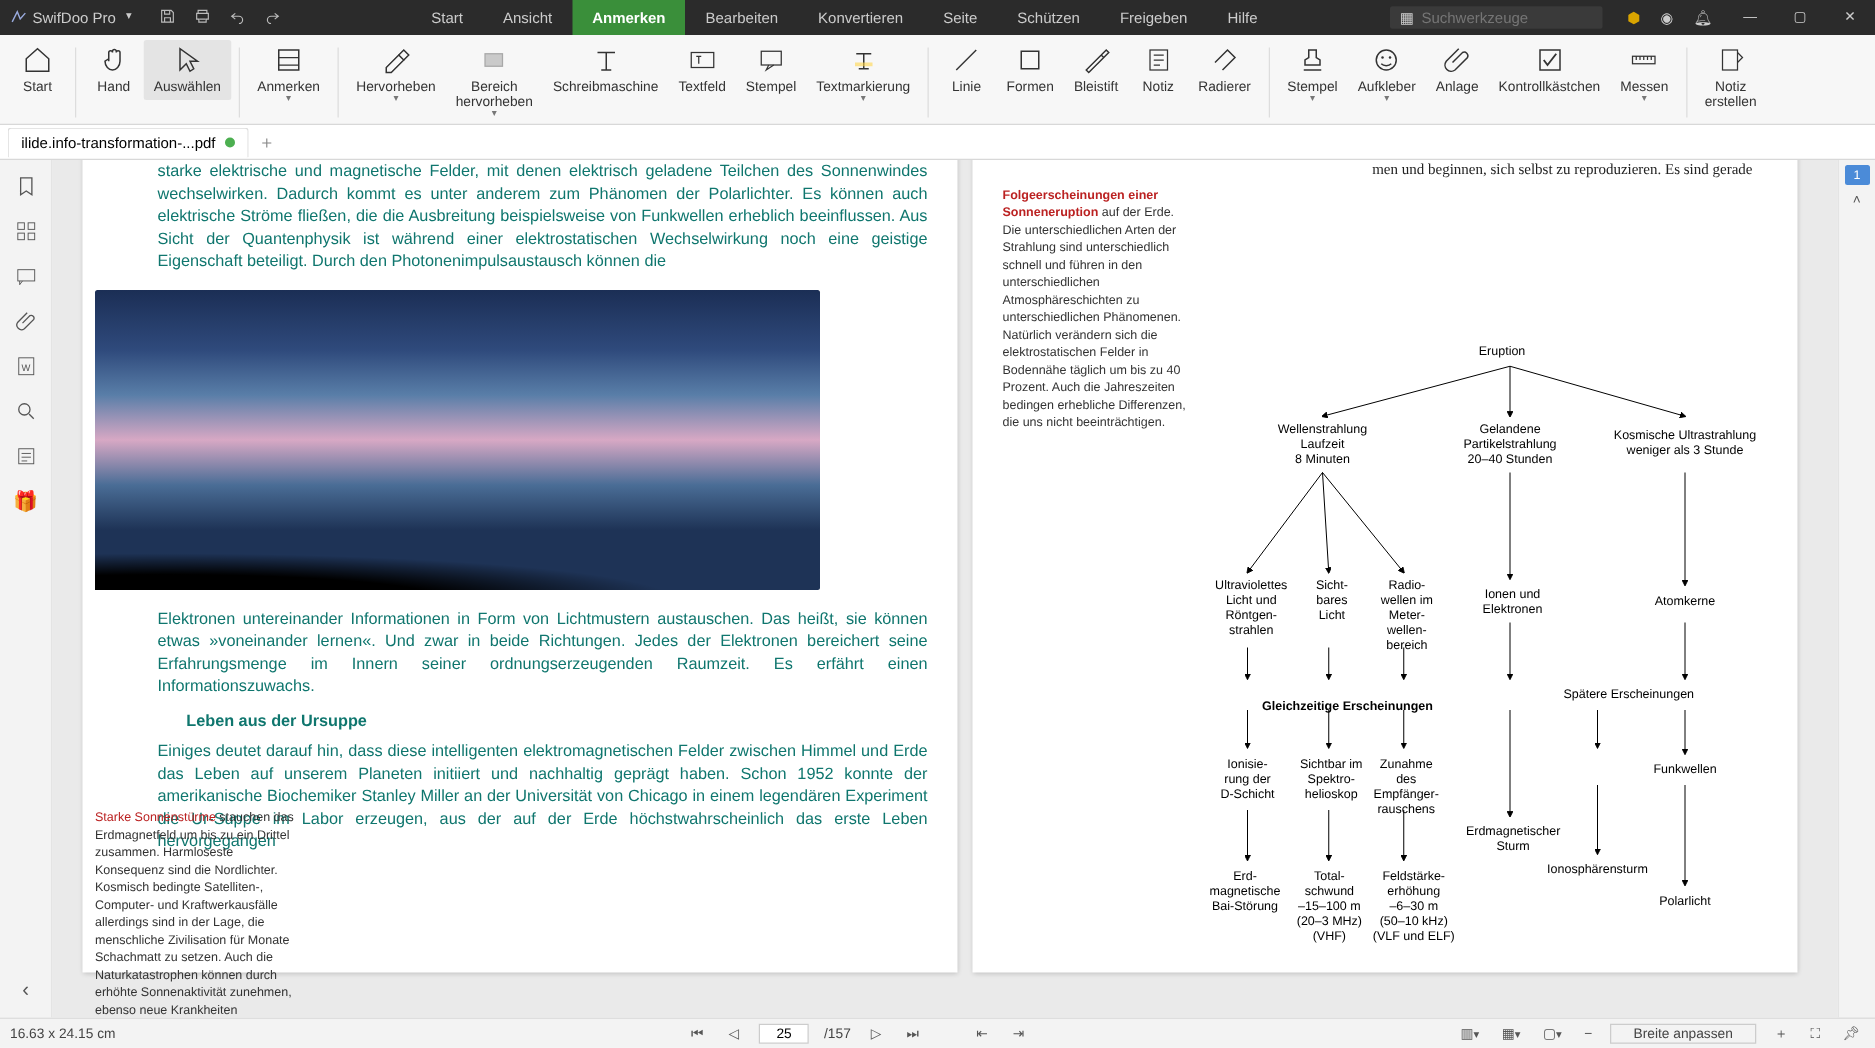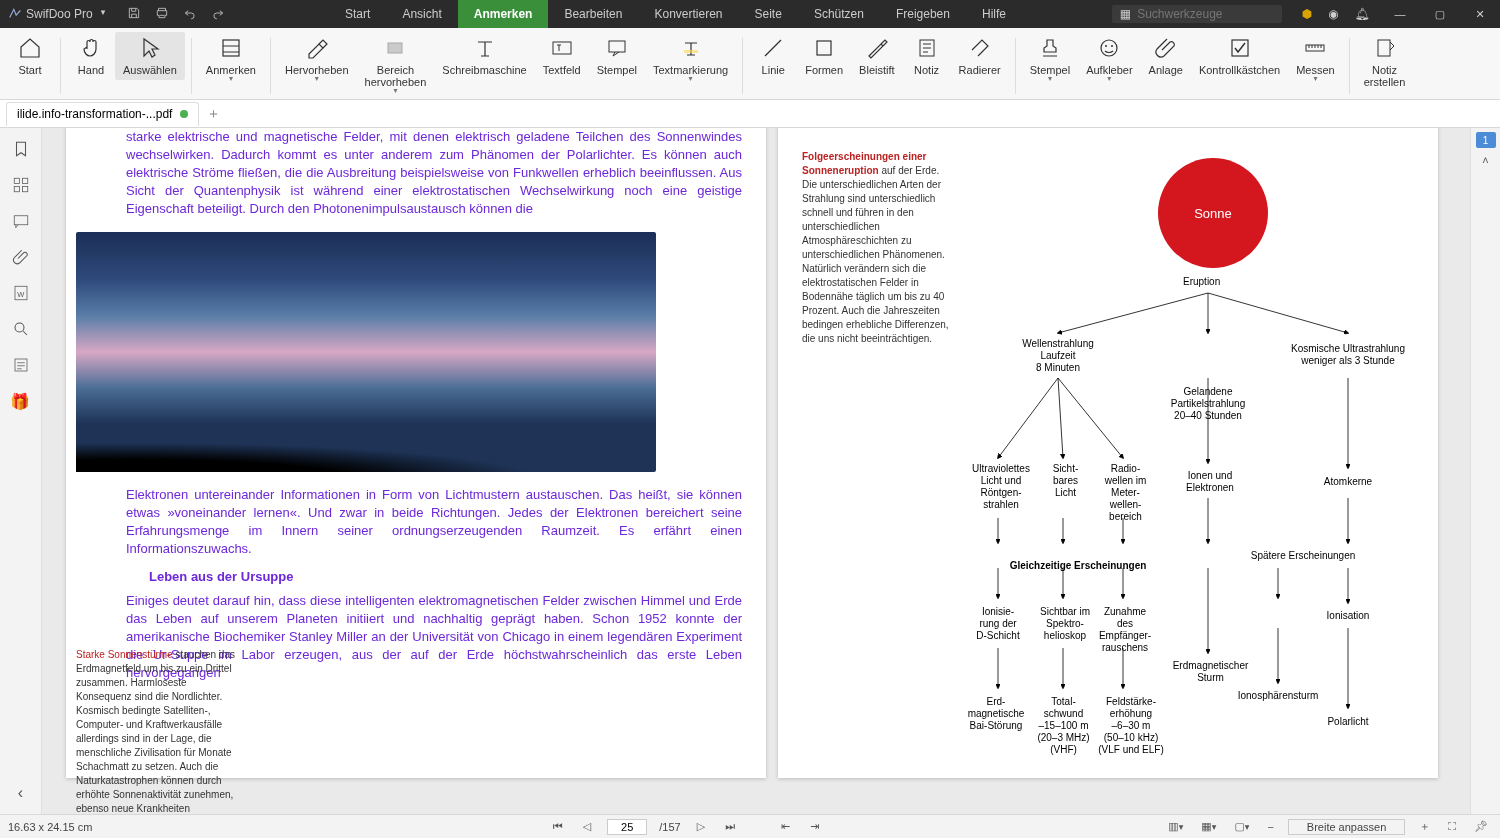--- a/index.html
+++ b/index.html
@@ -40,21 +40,21 @@
 .sidebar .sitem { width: 22px; height: 22px; display: flex; align-items: center; justify-content: center; cursor: pointer; color: #555; }
 .sidebar .collapse { position: absolute; bottom: 10px; }
 
 .viewer { flex: 1; background: #eaeaea; position: relative; overflow: hidden; }
 .pages { position: absolute; inset: 0; display: flex; }
 
 .page { background: #fff; box-shadow: 0 1px 4px rgba(0,0,0,0.2); }
 .page-left { width: 700px; height: 660px; margin: -10px 12px 0 24px; padding: 10px 24px 12px 60px; position: relative; }
 .page-right { width: 660px; height: 660px; margin: -10px 0 0 0; padding: 10px 16px 12px 24px; position: relative; }
 
-.body-text { font-size: 13px; line-height: 18px; color: #6d28d9; font-family: Georgia, serif; }
+.body-text { font-size: 13px; line-height: 18px; color: #0f766e; font-family: Georgia, serif; }
 .body-text p { margin-bottom: 6px; text-align: justify; }
 .aurora-img { width: 580px; height: 240px; margin: 14px 0 14px -50px; background: linear-gradient(180deg,#1b2e55 0%,#2f4a7c 20%,#597ea8 35%,#d7a8c4 50%,#4a6d96 65%,#1e3356 80%); position: relative; border-radius: 2px; }
 .aurora-img::after { content:""; position:absolute; bottom:0; left:0; right:0; height:40px; background: radial-gradient(ellipse at 10% 120%, #000 30%, transparent 55%); }
 .caption-col { position: absolute; left: 10px; top: 530px; width: 160px; font-size: 10px; line-height: 14px; color: #333; }
 .caption-col b { color: #b22; font-weight: normal; }
 .heading { font-weight: bold; margin-top: 10px; padding-left: 23px; }
 
 
 .rcaption { position: absolute; left: 24px; top: 32px; width: 150px; font-size: 10px; line-height: 14px; color: #333; }
 .rcaption b { color: #b22; font-weight: bold; }
@@ -400,25 +400,25 @@
           <p>Elektronen untereinander Informationen in Form von Lichtmustern austauschen. Das heißt, sie können etwas »voneinander lernen«. Und zwar in beide Richtungen. Jedes der Elektronen bereichert seine Erfahrungsmenge im Innern seiner ordnungserzeugenden Raumzeit. Es erfährt einen Informationszuwachs.</p>
           <p class="heading">Leben aus der Ursuppe</p>
           <p>Einiges deutet darauf hin, dass diese intelligenten elektromagnetischen Felder zwischen Himmel und Erde das Leben auf unserem Planeten initiiert und nachhaltig geprägt haben. Schon 1952 konnte der amerikanische Biochemiker Stanley Miller an der Universität von Chicago in einem legendären Experiment die Ur-Suppe im Labor erzeugen, aus der auf der Erde höchstwahrscheinlich das erste Leben hervorgegangen</p>
         </div>
         <div class="caption-col">
           <b>Starke Sonnenstürme</b><span> stauchen das Erdmagnetfeld um bis zu ein Drittel zusammen. Harmloseste Konsequenz sind die Nordlichter. Kosmisch bedingte Satelliten-, Computer- und Kraftwerkausfälle allerdings sind in der Lage, die menschliche Zivilisation für Monate Schachmatt zu setzen. Auch die Naturkatastrophen können durch erhöhte Sonnenaktivität zunehmen, ebenso neue Krankheiten entstehen.</span>
         </div>
       </div>
 
       <div class="page page-right">
+        <div class="rtop-text">men und beginnen, sich selbst zu reproduzieren. Es sind gerade</div>
         <div class="rcaption">
           <b>Folgeerscheinungen einer Sonneneruption</b><span> auf der Erde. Die unterschiedlichen Arten der Strahlung sind unterschiedlich schnell und führen in den unterschiedlichen Atmosphäreschichten zu unterschiedlichen Phänomenen. Natürlich verändern sich die elektrostatischen Felder in Bodennähe täglich um bis zu 40 Prozent. Auch die Jahreszeiten bedingen erhebliche Differenzen, die uns nicht beeinträchtigen.</span>
         </div>
         <div class="diagram">
-          <div class="sun">Sonne</div>
           <div class="dlabel" style="left:225px;top:128px;">Eruption</div>
           <svg class="arrow" style="left:0;top:0;" width="470" height="620" viewBox="0 0 470 620">
             <defs>
                 <marker id="ah" markerWidth="6" markerHeight="6" refX="5" refY="3" orient="auto">
                   <path d="M0 0 L6 3 L0 6 z" fill="#000"></path>
                 </marker>
               </defs>
 
             <line x1="250" y1="145" x2="100" y2="185" marker-end="url(#ah)"></line>
             <line x1="250" y1="145" x2="250" y2="185" marker-end="url(#ah)"></line>
@@ -445,21 +445,21 @@
 
             <line x1="40" y1="500" x2="40" y2="540" marker-end="url(#ah)"></line>
             <line x1="105" y1="500" x2="105" y2="540" marker-end="url(#ah)"></line>
             <line x1="165" y1="500" x2="165" y2="540" marker-end="url(#ah)"></line>
             <line x1="320" y1="480" x2="320" y2="535" marker-end="url(#ah)"></line>
             <line x1="390" y1="480" x2="390" y2="560" marker-end="url(#ah)"></line>
           </svg>
           <div class="dlabel" style="left:55px;top:190px;width:90px;">Wellenstrahlung
 Laufzeit
 8 Minuten</div>
-          <div class="dlabel" style="left:200px;top:190px;width:100px;margin-top:48px;">Gelandene
+          <div class="dlabel" style="left:200px;top:190px;width:100px;">Gelandene
 Partikelstrahlung
 20–40 Stunden</div>
           <div class="dlabel" style="left:325px;top:195px;width:130px;">Kosmische Ultrastrahlung
 weniger als 3 Stunde</div>
 
           <div class="dlabel" style="left:8px;top:315px;width:70px;">Ultraviolettes
 Licht und
 Röntgen-
 strahlen</div>
           <div class="dlabel" style="left:85px;top:315px;width:45px;">Sicht-
@@ -482,21 +482,21 @@
 D-Schicht</div>
           <div class="dlabel" style="left:78px;top:458px;width:58px;">Sichtbar im
 Spektro-
 helioskop</div>
           <div class="dlabel" style="left:138px;top:458px;width:58px;">Zunahme
 des
 Empfänger-
 rauschens</div>
           <div class="dlabel" style="left:205px;top:512px;width:95px;">Erdmagnetischer
 Sturm</div>
-          <div class="dlabel" style="left:360px;top:462px;width:60px;">Ionisation</div>
+          <div class="dlabel" style="left:360px;top:462px;width:60px;">Funkwellen</div>
 
           <div class="dlabel" style="left:3px;top:548px;width:70px;">Erd-
 magnetische
 Bai-Störung</div>
           <div class="dlabel" style="left:73px;top:548px;width:65px;">Total-
 schwund
 –15–100 m
 (20–3 MHz)
 (VHF)</div>
           <div class="dlabel" style="left:138px;top:548px;width:70px;">Feldstärke-

